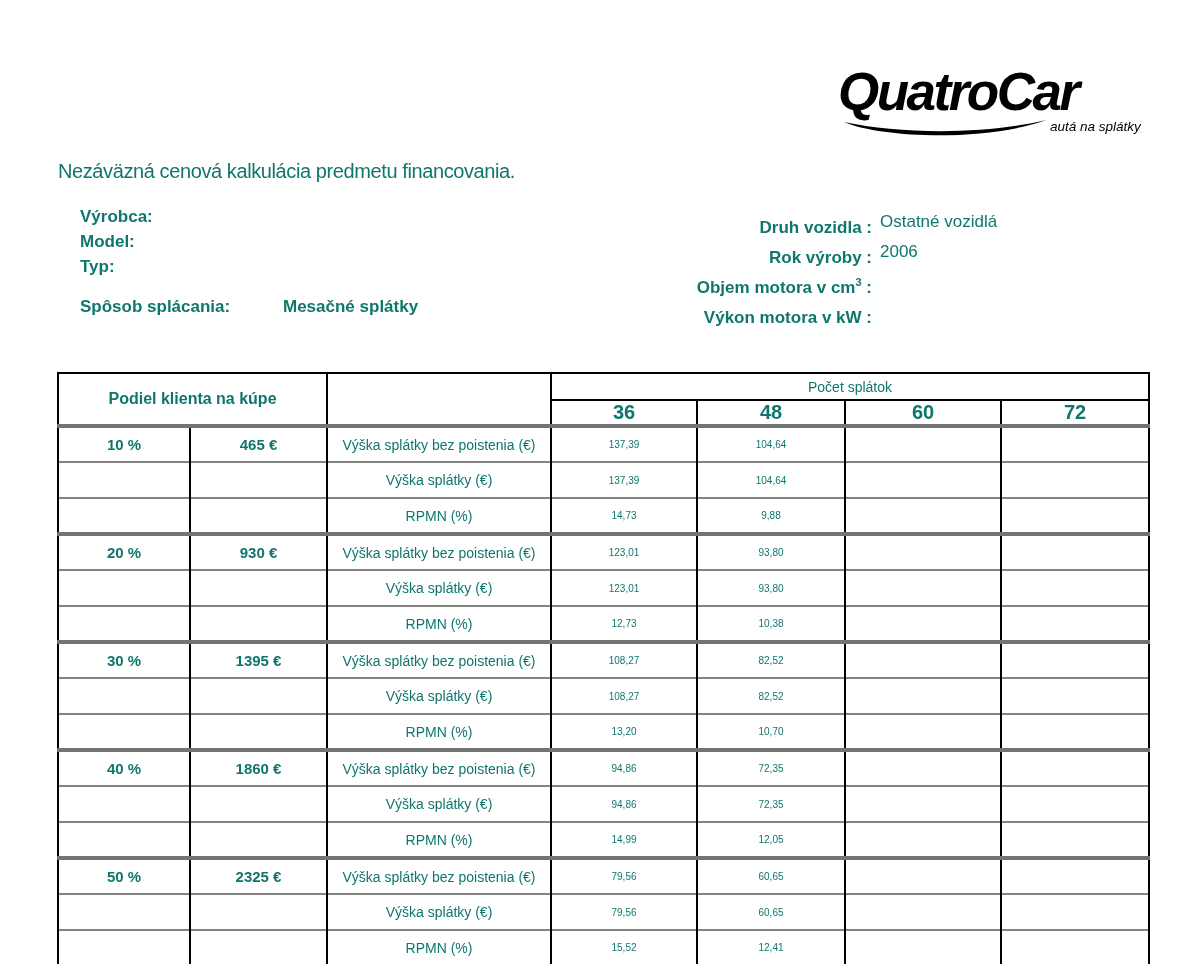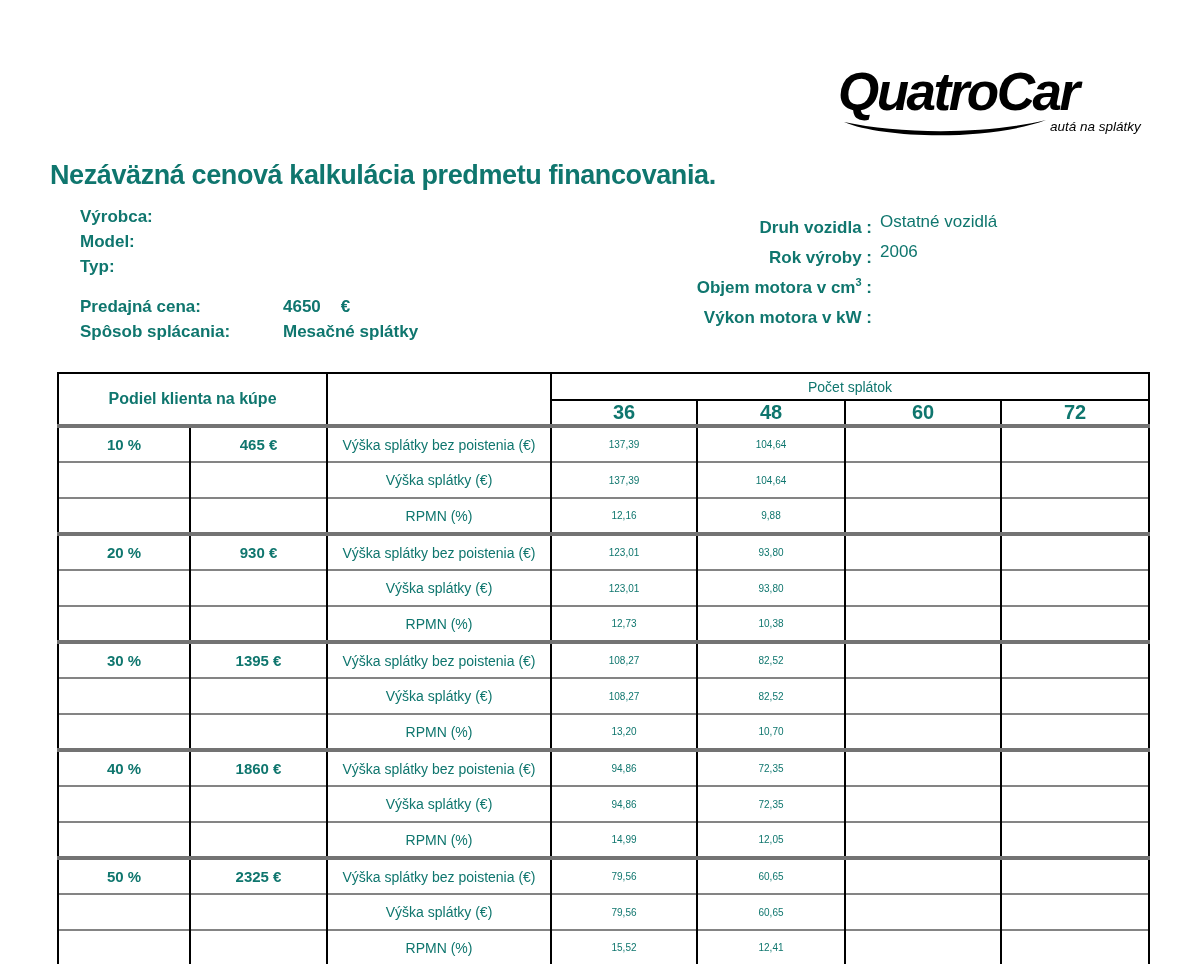--- a/index.html
+++ b/index.html
@@ -13,22 +13,22 @@
     color: #0f766e;
     overflow: hidden;
     margin-top: 44px;
   }
 
   
   .logo { position: absolute; top: 14px; left: 838px; width: 310px; height: 84px; }
 
   
   .doc-title {
-    position: absolute; top: 116px; left: 50px;
-    font-size: 27px; font-weight: bold; letter-spacing: -0.4px;
+    position: absolute; top: 116px; left: 58px;
+    font-size: 20px; font-weight: normal; letter-spacing: -0.4px;
     white-space: nowrap;
   }
 
   
   .left-fields { position: absolute; top: 160px; left: 80px; }
   .left-fields .frow { line-height: 25px; font-size: 17px; }
   .flabel { font-weight: bold; }
 
   .price-fields { position: absolute; top: 250px; left: 80px; }
   .price-fields .frow { display: flex; line-height: 25px; font-size: 17px; }
@@ -92,25 +92,20 @@
       <span class="flabel">Model:</span>
       <span class="fvalue"></span>
     </div>
     <div class="frow">
       <span class="flabel">Typ:</span>
       <span class="fvalue"></span>
     </div>
   </div>
 
   <div class="price-fields">
-    <div class="frow">
-      <span class="flabel">Predajná cena:</span>
-      <span class="fvalue">4650</span>
-      <span class="fsuffix">€</span>
-    </div>
     <div class="frow">
       <span class="flabel">Spôsob splácania:</span>
       <span class="fvalue">Mesačné splátky</span>
       <span class="fsuffix"></span>
     </div>
   </div>
 
   <div class="right-fields">
     <div class="frow">
       <span class="flabel"><b><span>Druh vozidla</span><span class="sup"></span><span> :</span></b></span>
@@ -169,21 +164,21 @@
           <td class="c-label">Výška splátky (€)</td>
           <td class="c-val">137,39</td>
           <td class="c-val">104,64</td>
           <td class="c-val"></td>
           <td class="c-val"></td>
         </tr>
         <tr class="sub-row">
           <td class="c-pct"></td>
           <td class="c-amt"></td>
           <td class="c-label italic">RPMN (%)</td>
-          <td class="c-val">12,16</td>
+          <td class="c-val">14,73</td>
           <td class="c-val">9,88</td>
           <td class="c-val"></td>
           <td class="c-val"></td>
         </tr>
         <tr class="group-start">
           <td class="c-pct">20 %</td>
           <td class="c-amt">930 €</td>
           <td class="c-label">Výška splátky bez poistenia (€)</td>
           <td class="c-val">123,01</td>
           <td class="c-val">93,80</td>

